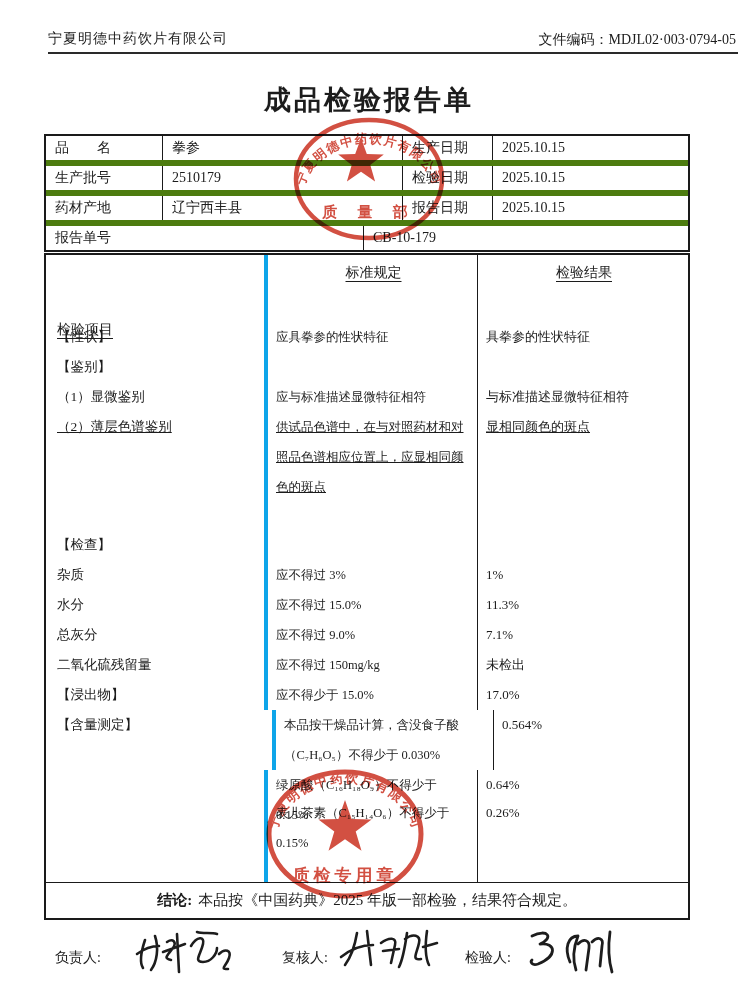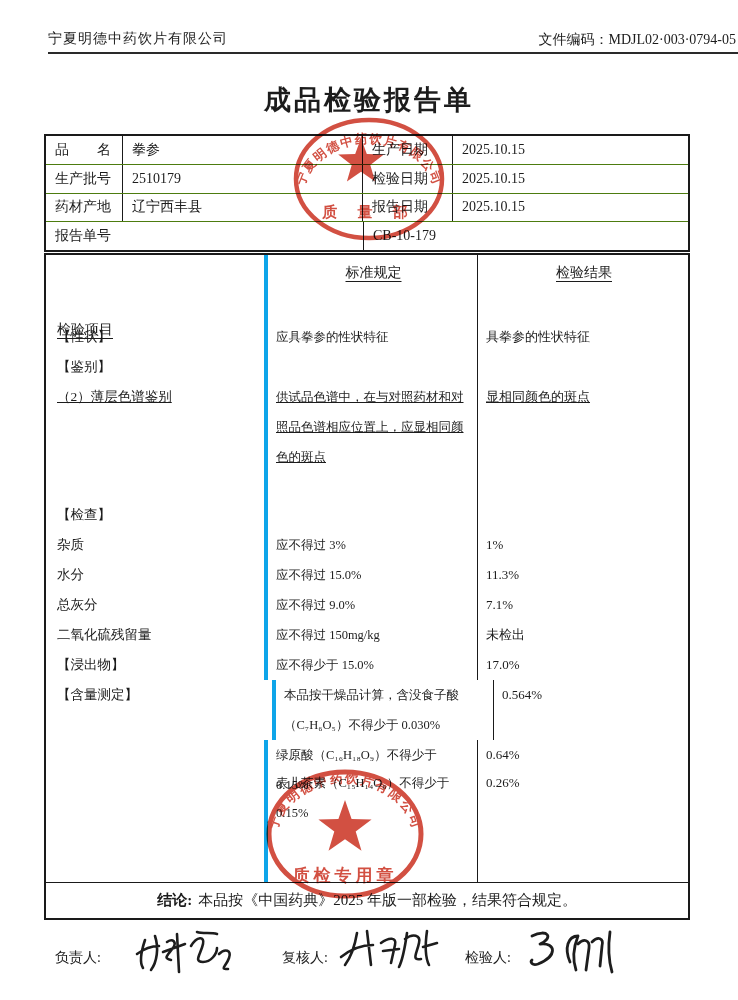--- a/index.html
+++ b/index.html
@@ -14,25 +14,25 @@
   .company{left:48px;top:30px;font-size:14px;letter-spacing:1px;}
   .doccode{right:2px;top:31px;font-size:14px;}
   .headrule{left:48px;right:0;top:52px;border-top:2px solid #2a2a2a;height:0;}
 
   
   .title{left:0;right:0;top:82px;text-align:center;font-size:27px;font-weight:bold;letter-spacing:3px;}
 
   
   .itable{left:44px;top:134px;width:646px;height:118px;border:2px solid #1a1a1a;
           box-sizing:border-box;display:flex;flex-direction:column;font-size:14px;}
-  .irow{flex:1;display:flex;border-top:1px solid #4d7c0f;align-items:center;}
+  .irow{flex:1;display:flex;border-top:6px solid #4d7c0f;align-items:center;}
   .irow:first-child{border-top:none;}
   .icell{height:100%;display:flex;align-items:center;box-sizing:border-box;border-left:1px solid #1a1a1a;padding:0 0 0 9px;}
   .icell.first{border-left:none;}
-  .w1{width:76px;}  .w2{width:240px;} .w3{width:90px;} .w4{flex:1;}
+  .w1{width:76px;}  .w2{width:240px;margin-left:40px;} .w3{width:90px;} .w4{flex:1;}
   .w5{width:317px;} .w6{flex:1;}
 
   
   .mtable{left:44px;top:253px;width:646px;height:667px;border:2px solid #1a1a1a;
           box-sizing:border-box;display:flex;flex-direction:column;}
   .mrow{display:flex;flex:0 0 auto;}
   .c1{width:218px;box-sizing:border-box;padding:0 6px 0 11px;font-size:13.5px;line-height:30px;}
   .c2{width:213px;box-sizing:border-box;border-left:4px solid #0ea5e9;padding:0 6px 0 8px;font-size:12.5px;line-height:30px;}
   .c3{flex:1;box-sizing:border-box;border-left:1px solid #1a1a1a;padding:0 6px 0 8px;font-size:13px;line-height:30px;}
   .h67{height:67px;} .h30{height:30px;} .h90{height:90px;text-decoration:underline;} .h28{height:28px;justify-content:center;}
@@ -94,20 +94,25 @@
   <div class="mrow h30">
     <div class="c1">【性状】</div>
     <div class="c2">应具拳参的性状特征</div>
     <div class="c3">具拳参的性状特征</div>
   </div>
   <div class="mrow h30">
     <div class="c1">【鉴别】</div>
     <div class="c2"></div>
     <div class="c3"></div>
   </div>
+  <div class="mrow h30">
+    <div class="c1">（1）显微鉴别</div>
+    <div class="c2">应与标准描述显微特征相符</div>
+    <div class="c3">与标准描述显微特征相符</div>
+  </div>
   <div class="mrow h90">
     <div class="c1">（2）薄层色谱鉴别</div>
     <div class="c2">供试品色谱中，在与对照药材和对照品色谱相应位置上，应显相同颜色的斑点</div>
     <div class="c3">显相同颜色的斑点</div>
   </div>
   <div class="mrow h28">
     <div class="c1"></div>
       <div class="c2"></div>
       <div class="c3"></div>
   </div>

